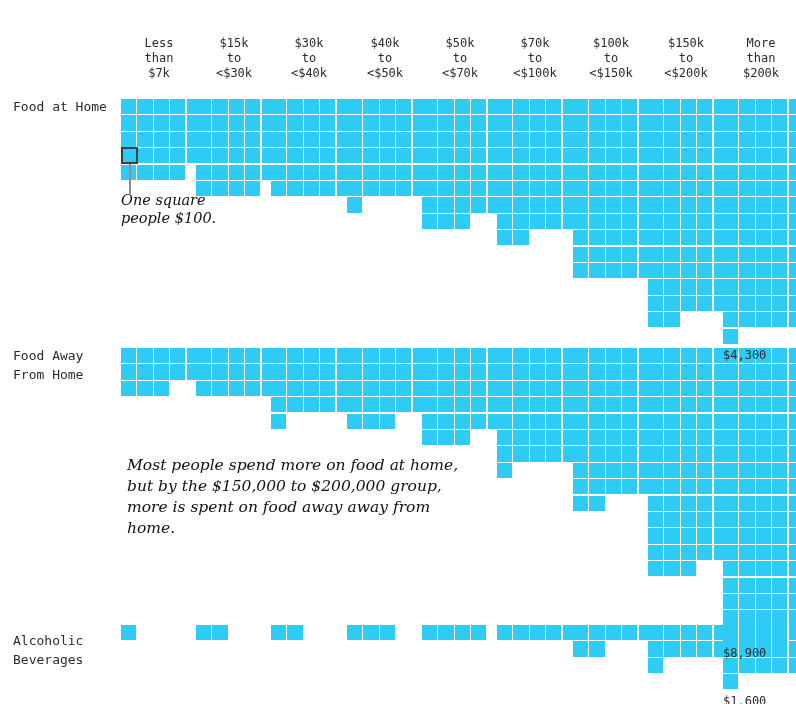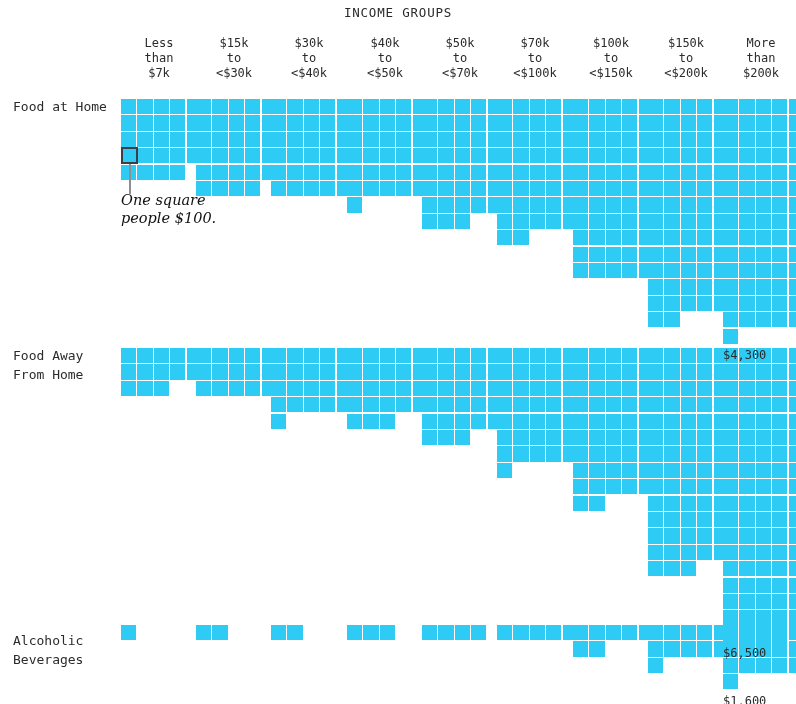--- a/index.html
+++ b/index.html
@@ -103,21 +103,20 @@
     line-height: 21px;
     color: #111111;
     white-space: pre-line;
   }
 </style>
 </head>
 <body>
 
 <div id="chart-root">
 
-  <div class="chart-title">INCOME GROUPS</div>
 
   <div id="headers-layer">
       <div class="col-header" style="left: 109px; top: 36px; width: 100px;">Less
 than
 $7k</div>
       <div class="col-header" style="left: 184px; top: 36px; width: 100px;">$15k
 to
 &lt;$30k</div>
       <div class="col-header" style="left: 259px; top: 36px; width: 100px;">$30k
 to
@@ -923,23 +922,27 @@
       <div class="waffle-cell" style="left: 788.6px; top: 641.4px; width: 15.2px; height: 15.2px; background: rgb(46, 203, 245);"></div>
       <div class="waffle-cell" style="left: 723px; top: 657.8px; width: 15.2px; height: 15.2px; background: rgb(46, 203, 245);"></div>
       <div class="waffle-cell" style="left: 739.4px; top: 657.8px; width: 15.2px; height: 15.2px; background: rgb(46, 203, 245);"></div>
       <div class="waffle-cell" style="left: 755.8px; top: 657.8px; width: 15.2px; height: 15.2px; background: rgb(46, 203, 245);"></div>
       <div class="waffle-cell" style="left: 772.2px; top: 657.8px; width: 15.2px; height: 15.2px; background: rgb(46, 203, 245);"></div>
       <div class="waffle-cell" style="left: 788.6px; top: 657.8px; width: 15.2px; height: 15.2px; background: rgb(46, 203, 245);"></div>
       <div class="waffle-cell" style="left: 723px; top: 674.2px; width: 15.2px; height: 15.2px; background: rgb(46, 203, 245);"></div>
     </div>
   <div id="values-layer">
       <div class="value-label" style="left: 723px; top: 348px;">$4,300</div>
-      <div class="value-label" style="left: 723px; top: 646.2px;">$6,500</div>
+      <div class="value-label" style="left: 723px; top: 646.2px;">$8,900</div>
       <div class="value-label" style="left: 723px; top: 693.6px;">$1,600</div>
     </div>
 
   <div class="callout-box" style="left:121px; top:147px; width:17px; height:17px;"></div>
   <div class="callout-line" style="left:129px; top:164px; height:30px;"></div>
   <div class="callout-text" style="left:121px; top:191px; width:170px;">One square
 people $100.</div>
 
+  <div class="annotation-text" style="left:127px; top:455px; width:400px;">Most people spend more on food at home,
+but by the $150,000 to $200,000 group,
+more is spent on food away away from
+home.</div>
 
 </div>
 
 </body></html>

